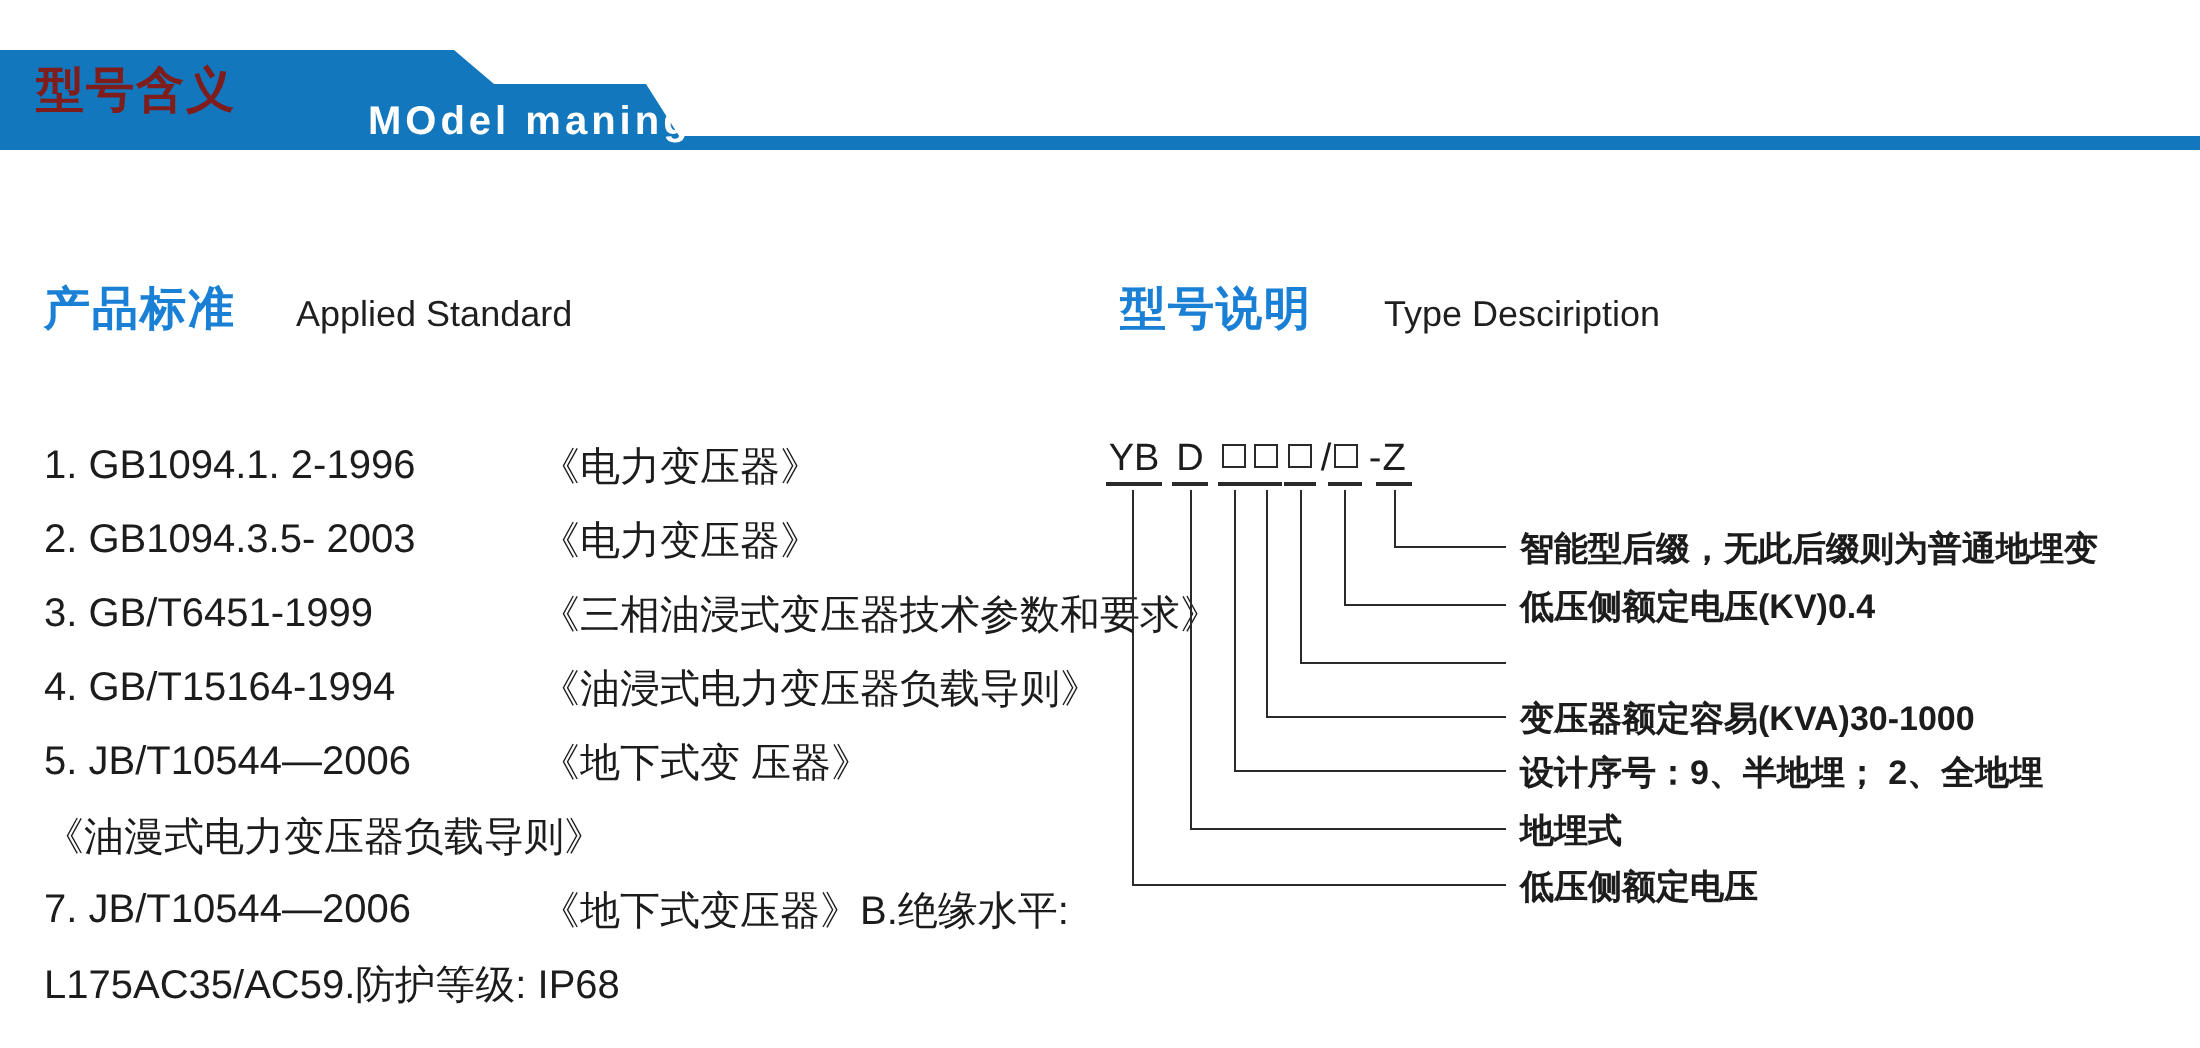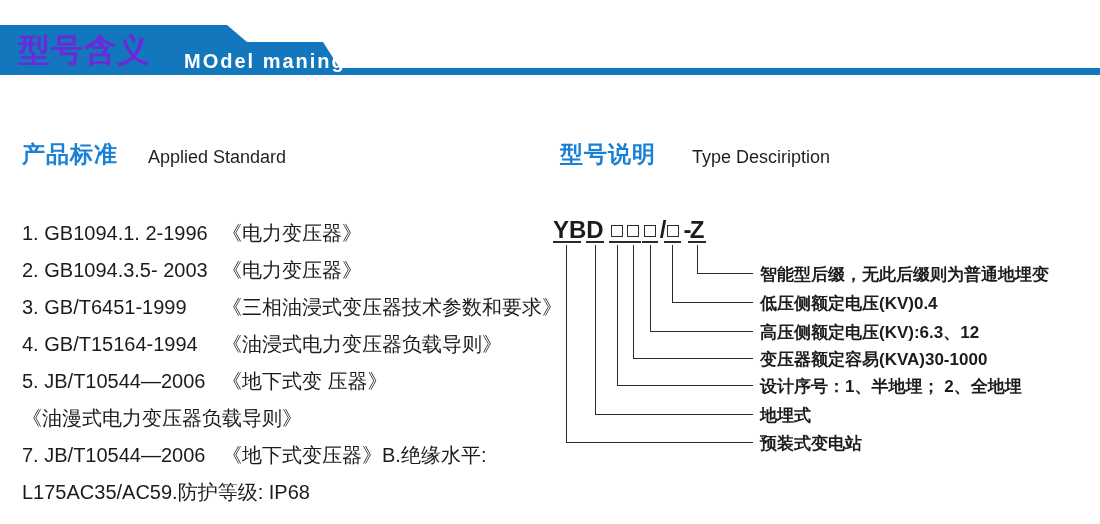--- a/index.html
+++ b/index.html
@@ -14,46 +14,46 @@
     position:absolute; left:0; top:68px; width:1100px; height:7px;
     background:var(--brand);
   }
   .banner-block{
     position:absolute; left:0; top:25px; width:350px; height:50px;
     background:var(--brand);
     clip-path:polygon(0 0,227px 0,247px 17px,323px 17px,344px 50px,0 50px);
   }
   .banner-title{
     position:absolute; left:18px; top:29px; z-index:2;
-    font-size:32px; font-weight:bold; color:#6d28d9; letter-spacing:1px;text-align:right;
+    font-size:24px; font-weight:bold; color:#7f1d1d; letter-spacing:1px;text-align:right;
   }
   .banner-subtitle{
     position:absolute; left:184px; top:50px; z-index:2;
     font-size:20px; color:#ffffff; letter-spacing:2px; font-weight:bold;
   }
   
   .sec-zh{
     position:absolute; top:139px;
     font-size:23px; font-weight:bold; color:var(--accent); letter-spacing:1px;
   }
   .sec-en{
     position:absolute; top:147px;
     font-size:18px; color:#1f1f1f;
   }
   
   .stn-list{position:absolute; left:22px; top:215px; width:530px;}
-  .stn-row{display:flex; align-items:center; height:37px; font-size:20px; color:#1c1c1c;}
+  .stn-row{display:flex; align-items:center; height:37px; font-size:20px; color:#1c1c1c;gap:48px;}
   .stn-code{flex:0 0 200px; white-space:nowrap;}
   .stn-title{white-space:nowrap;}
   .stn-cont{height:37px; display:flex; align-items:center;
             font-size:20px; color:#1c1c1c; white-space:nowrap;}
   
   .code-part{
     position:absolute; top:220px; height:21px;
-    text-align:center; font-size:24px; font-weight:bold; color:#1c1c1c;
+    text-align:center; font-size:19px; font-weight:normal; color:#1c1c1c;
     line-height:20px;
   }
   .underlined{border-bottom:2px solid #2a2a2a;}
   .model-box{
     display:inline-block; width:10px; height:10px;
     border:1.5px solid #2a2a2a; vertical-align:1px;
   }
   .connector{
     position:absolute; top:245px;
     border-left:1.5px solid #2a2a2a; border-bottom:1.5px solid #2a2a2a;
@@ -123,19 +123,18 @@
   <div class="connector" style="left:697px;width:55px;height:28px"></div>
   <div class="connector" style="left:672px;width:80px;height:57px"></div>
   <div class="connector" style="left:650px;width:102px;height:86px"></div>
   <div class="connector" style="left:633px;width:119px;height:113px"></div>
   <div class="connector" style="left:617px;width:135px;height:140px"></div>
   <div class="connector" style="left:595px;width:157px;height:169px"></div>
   <div class="connector" style="left:566px;width:186px;height:197px"></div>
 
   <div class="dg-label" style="top:263px">智能型后缀，无此后缀则为普通地埋变</div>
   <div class="dg-label" style="top:292px">低压侧额定电压(KV)0.4</div>
-  <div class="dg-label" style="top:321px">高压侧额定电压(KV):6.3、12</div>
   <div class="dg-label" style="top:348px">变压器额定容易(KVA)30-1000</div>
-  <div class="dg-label" style="top:375px">设计序号：1、半地埋； 2、全地埋</div>
+  <div class="dg-label" style="top:375px">设计序号：9、半地埋； 2、全地埋</div>
   <div class="dg-label" style="top:404px">地埋式</div>
-  <div class="dg-label" style="top:432px">预装式变电站</div>
+  <div class="dg-label" style="top:432px">低压侧额定电压</div>
 
 </div>
 
 </body></html>

